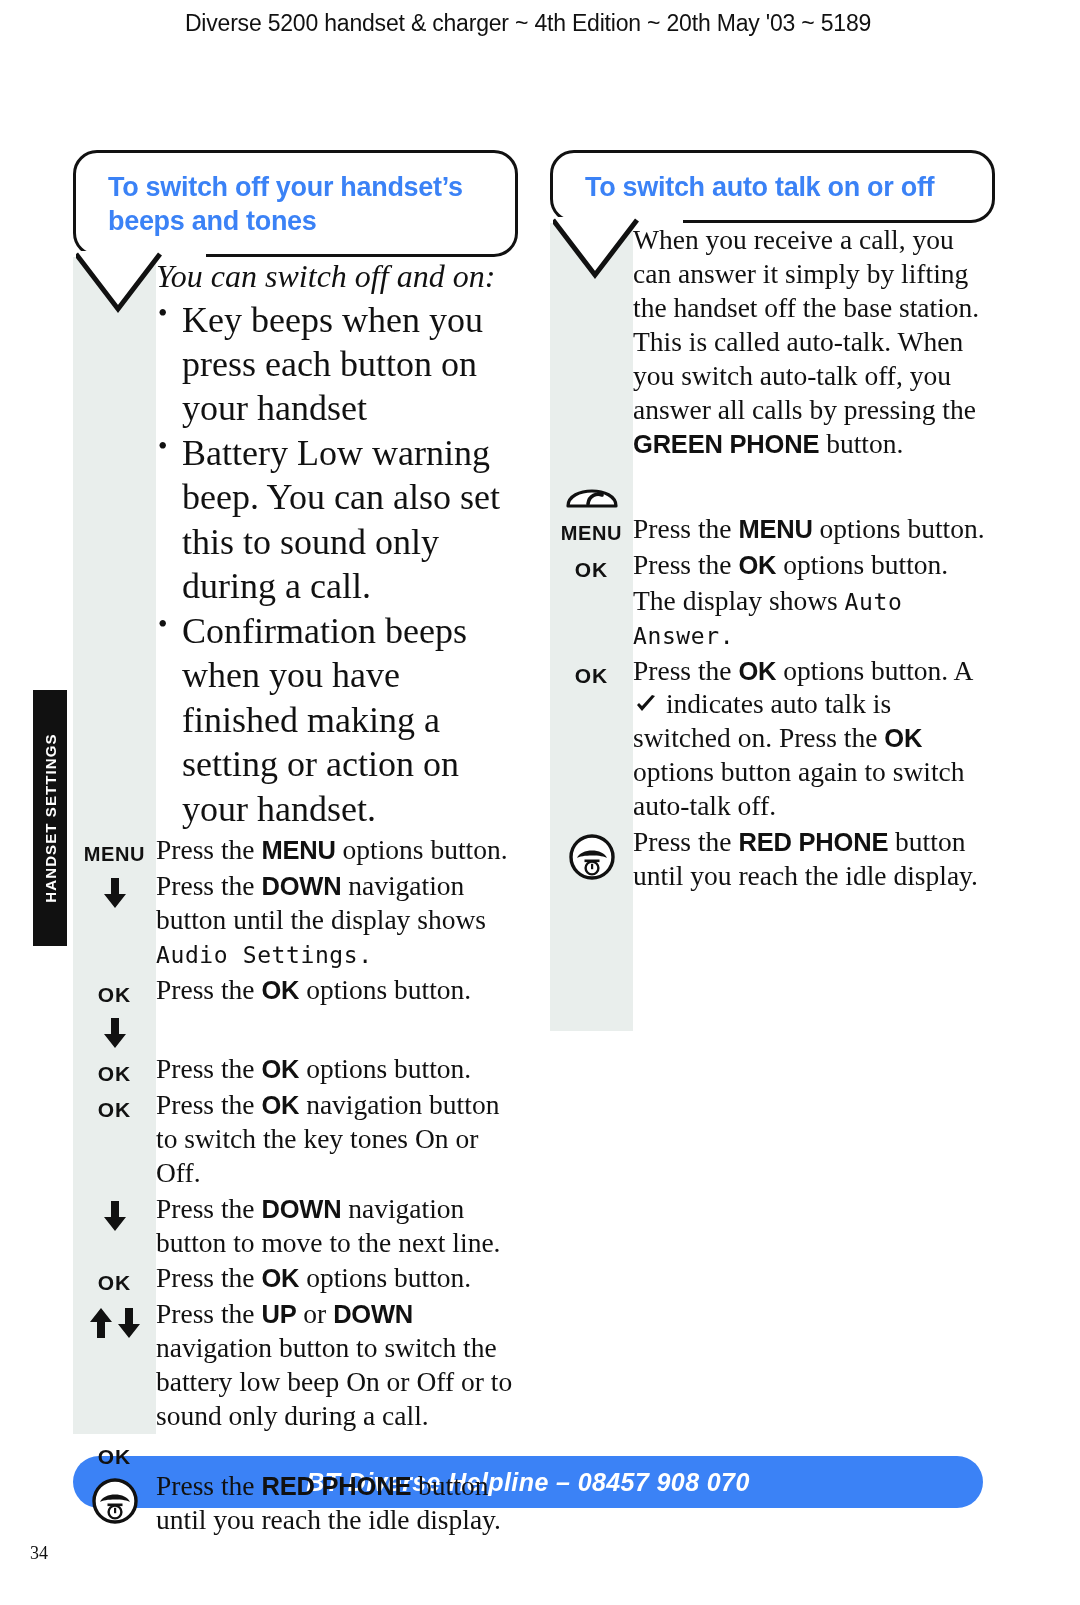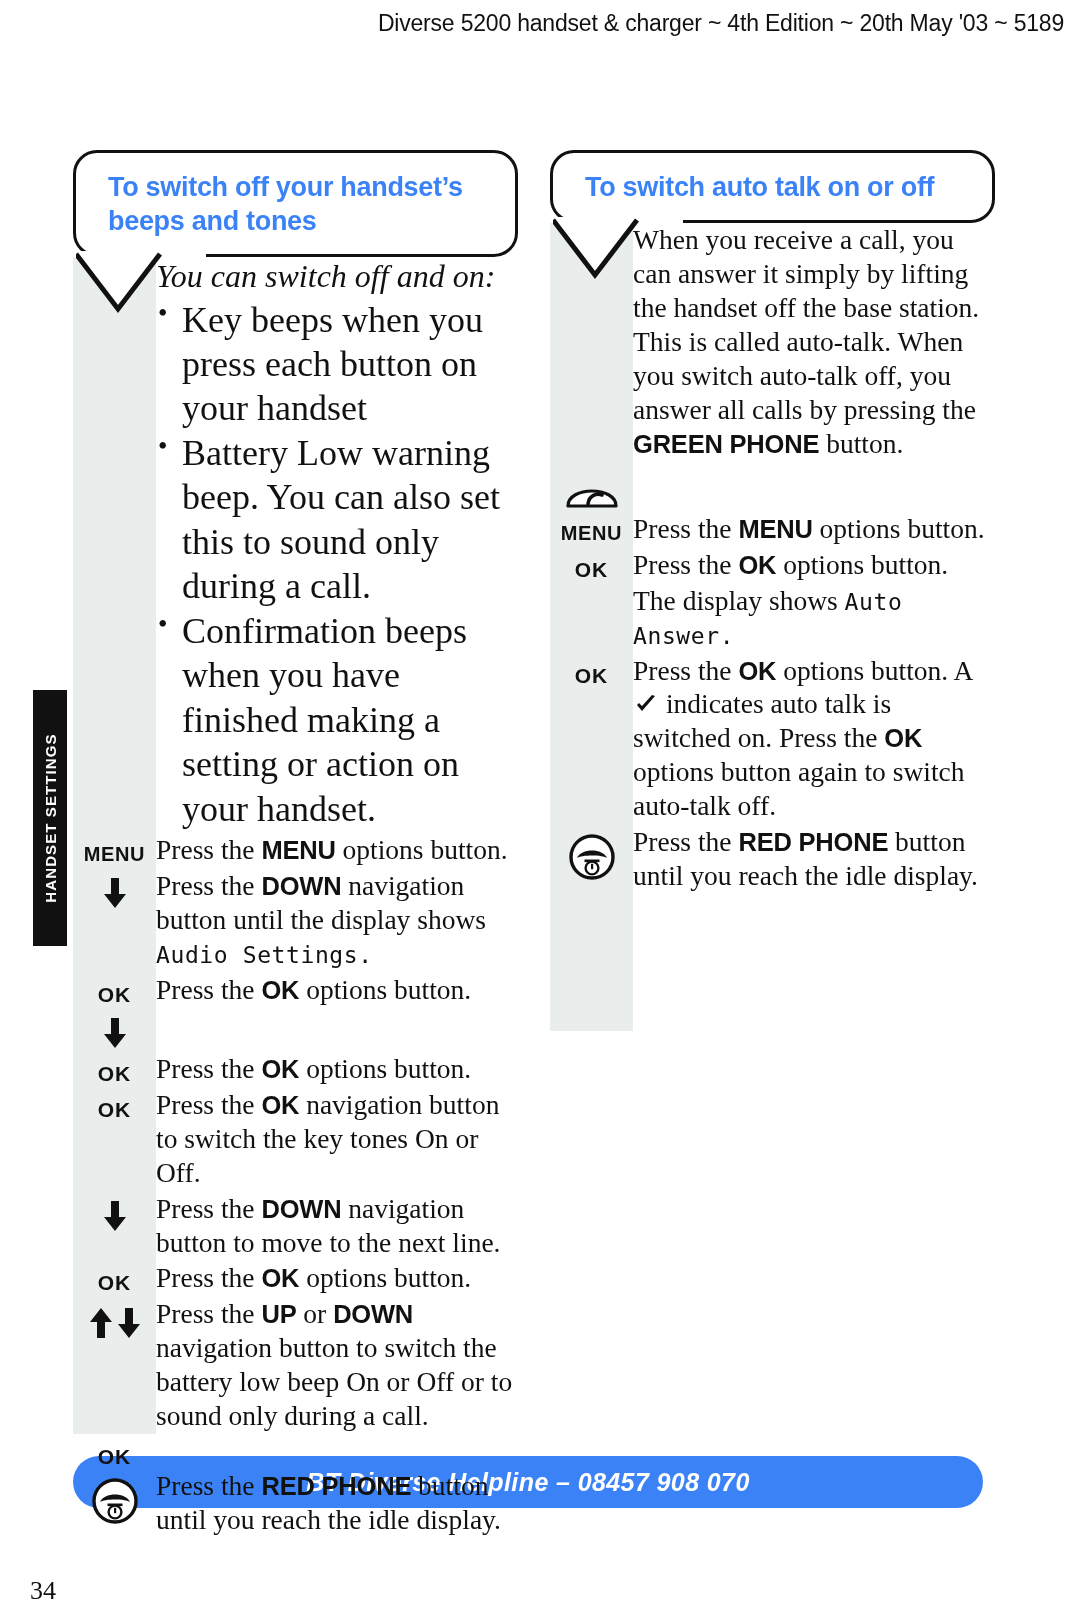--- a/index.html
+++ b/index.html
@@ -6,22 +6,22 @@
   html, body {
     width: 1080px; height: 1605px;
     background: #ffffff;
     font-family: "Liberation Serif", serif;
     overflow: hidden;
   }
   .page { position: relative; width: 1080px; height: 1605px; }
 
   
   .runhead {
-    position: absolute; top: 10px; left: 8px; width: 1056px;
-    text-align: right;
+    position: absolute; top: 10px; left: 0; width: 1056px;
+    text-align: center;
     font-family: "Liberation Sans", sans-serif;
     font-size: 23px; letter-spacing: -0.2px; color: #111;
   }
 
   
   .sidetab {
     position: absolute; left: 33px; top: 690px;
     width: 34px; height: 256px;
     background: #111111;
   }
@@ -139,21 +139,21 @@
     display: flex; align-items: center; justify-content: center;
   }
   .footer span {
     font-family: "Liberation Sans", sans-serif;
     font-style: italic; font-weight: bold;
     font-size: 25px; letter-spacing: 0.4px;
     color: #ffffff;
   }
   .pageno {
     position: absolute; left: 30px; top: 1543px;
-    font-size: 26px; color: #111; margin-top: 33px;
+    font-size: 18px; color: #111;
   }
 </style>
 </head>
 <body>
 
 <div class="page">
 
   <div class="runhead">Diverse 5200 handset &amp; charger ~ 4th Edition ~ 20th May '03 ~ 5189</div>
 
   <div class="sidetab">

